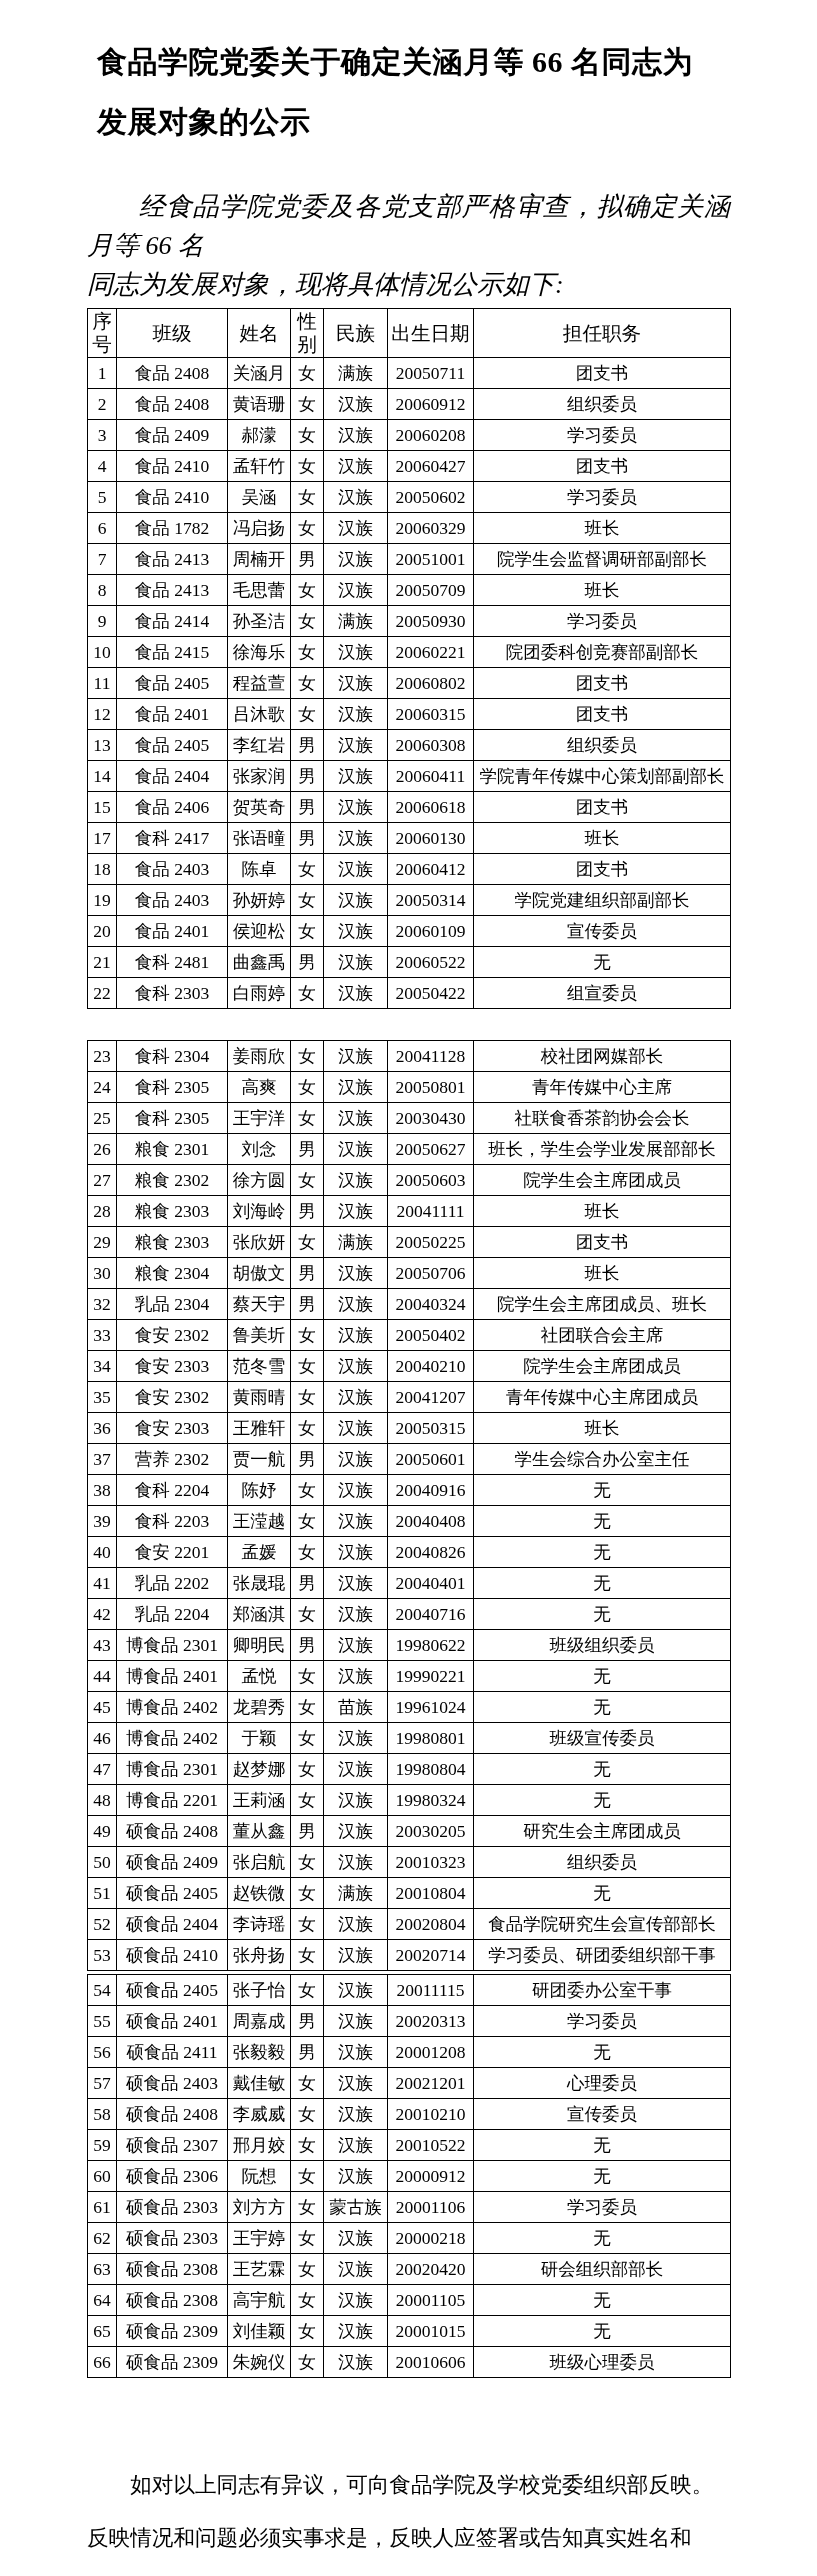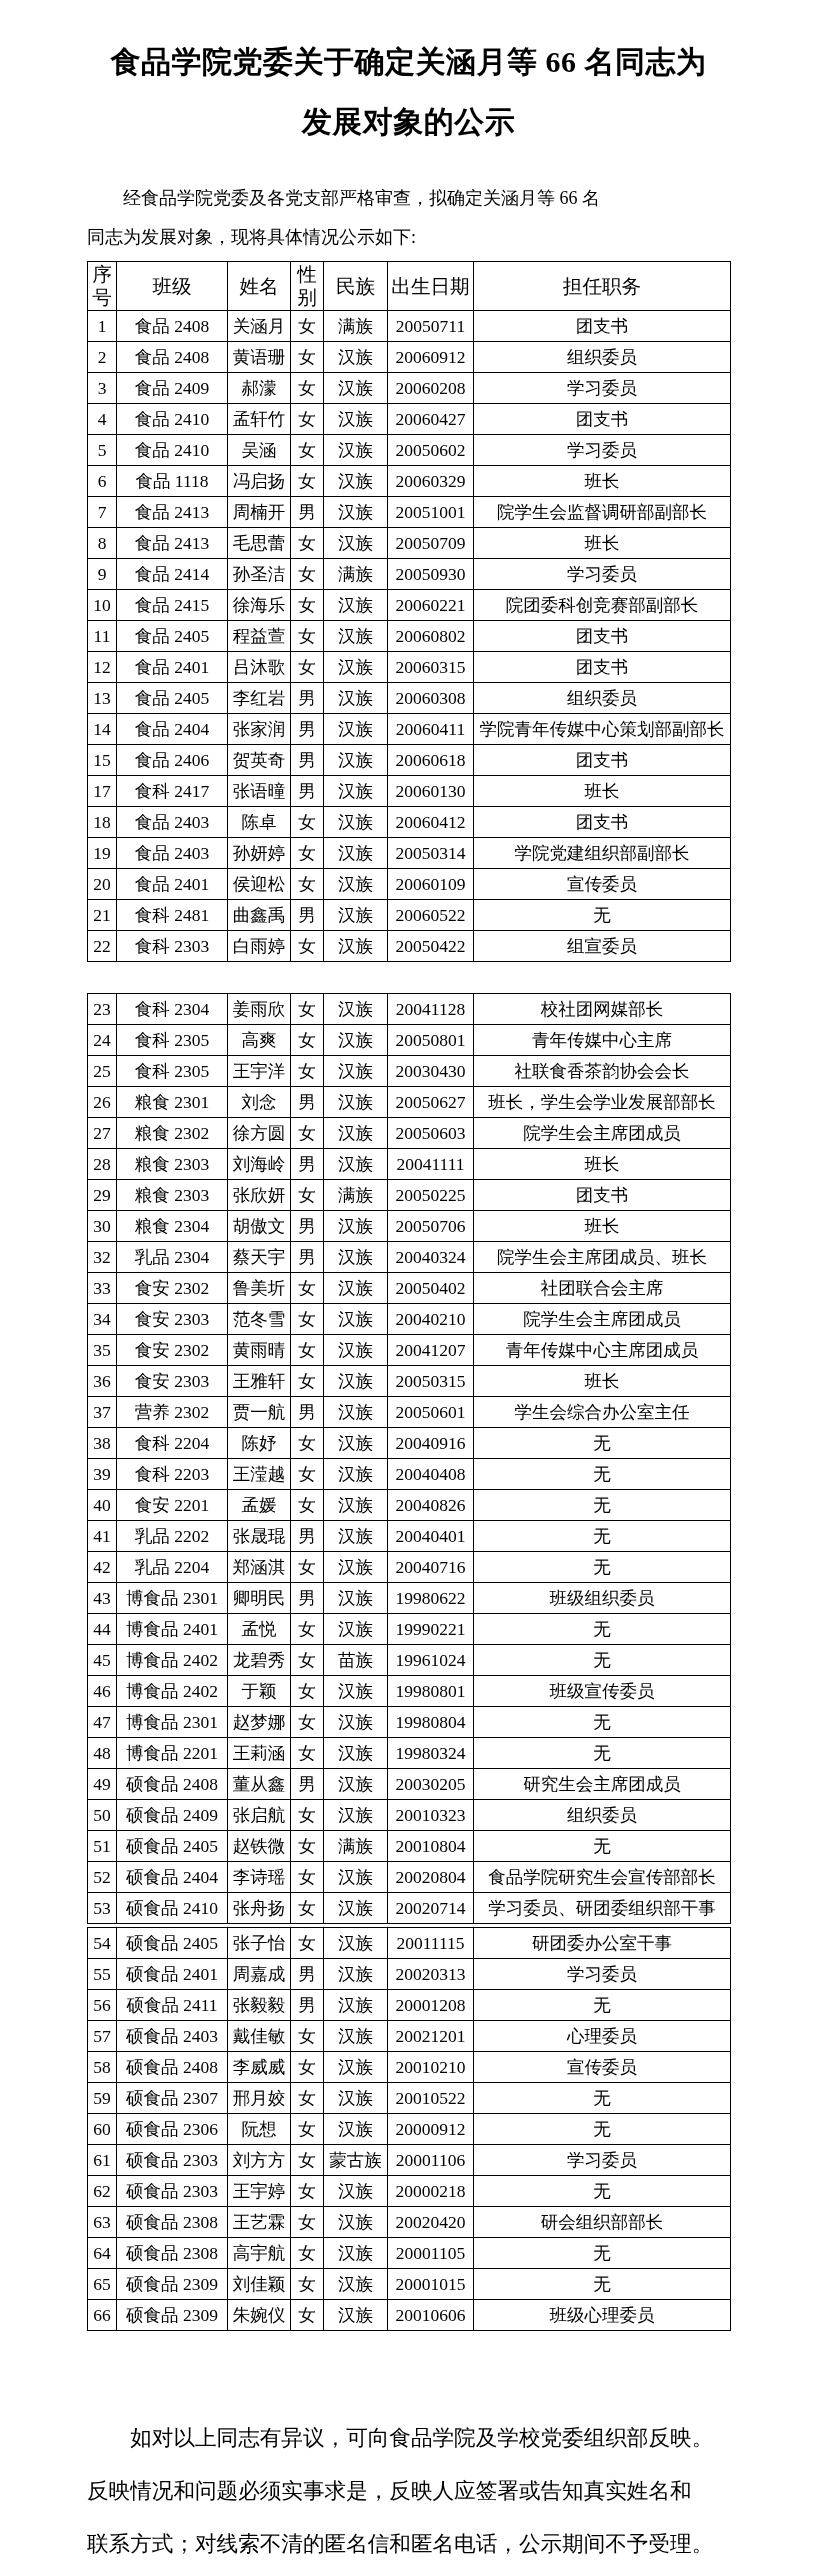--- a/index.html
+++ b/index.html
@@ -9,33 +9,33 @@
     box-sizing:border-box;
     padding:32px 87px 0 87px;
     background:#ffffff;
     color:#000000;
     font-family:"Liberation Serif","DejaVu Serif",serif;
     overflow:hidden;
   }
   .doc-title{
     width:623px;
     margin:0 auto;
-    text-align:center;
     font-size:30px;
     line-height:60px;
     font-weight:bold;
     letter-spacing:0.5px;
   }
   .intro{
-    margin-top:27px;
-    font-size:18px;
+    margin-top:35px;
+    font-size:26px;
     line-height:39px;
     text-indent:2em;
     white-space:pre-line;
     text-align:justify;
+    font-style:italic;
   }
   table.roster{
     border-collapse:collapse;
     table-layout:fixed;
     width:644px;
   }
   #table-seg-1{margin-top:4.1px;}
   #table-seg-2{margin-top:31px;border-radius:7px;}
   #table-seg-3{margin-top:3.1px;border-radius:11px;}
   col.c-idx{width:29px;}
@@ -146,21 +146,21 @@
     <td>5</td>
     <td>食品 2410</td>
     <td>吴涵</td>
     <td>女</td>
     <td>汉族</td>
     <td>20050602</td>
     <td>学习委员</td>
   </tr>
         <tr>
     <td>6</td>
-    <td>食品 1118</td>
+    <td>食品 1782</td>
     <td>冯启扬</td>
     <td>女</td>
     <td>汉族</td>
     <td>20060329</td>
     <td>班长</td>
   </tr>
         <tr>
     <td>7</td>
     <td>食品 2413</td>
     <td>周楠开</td>

